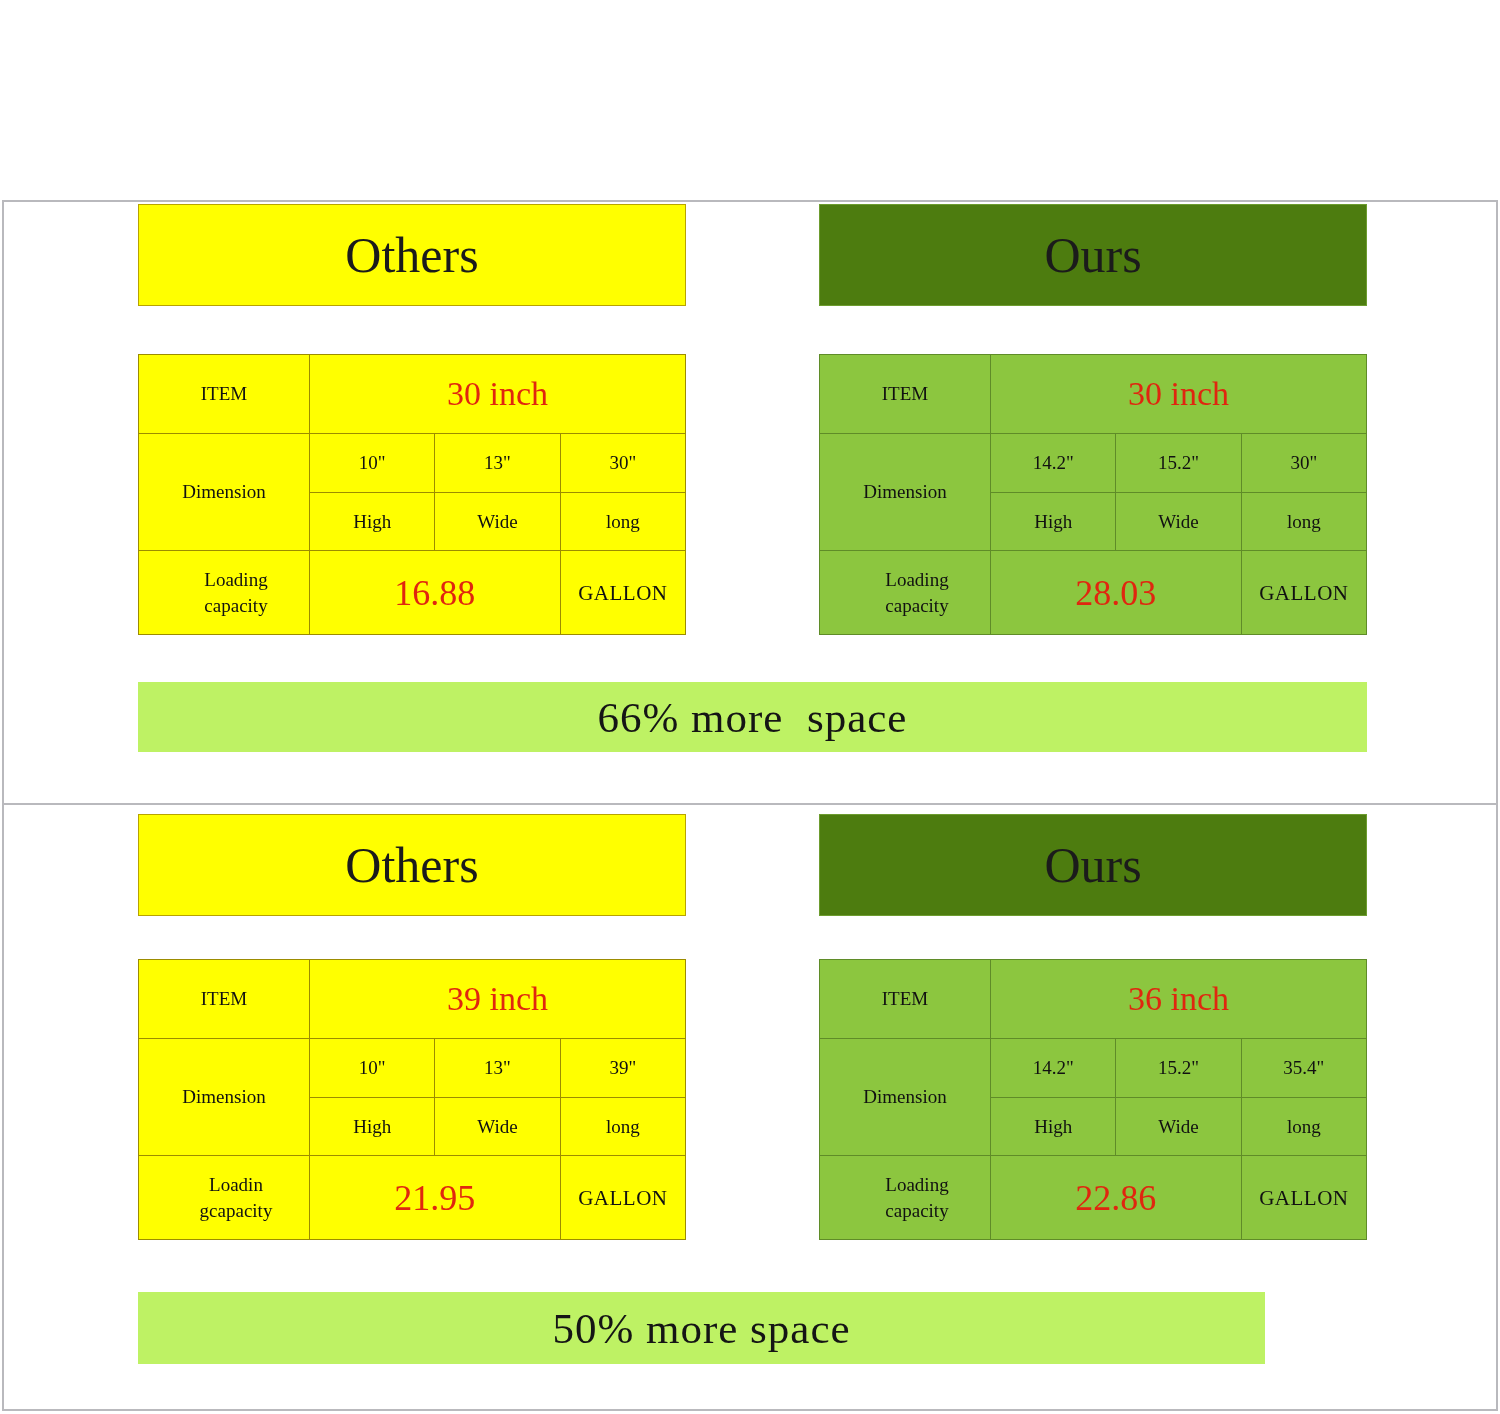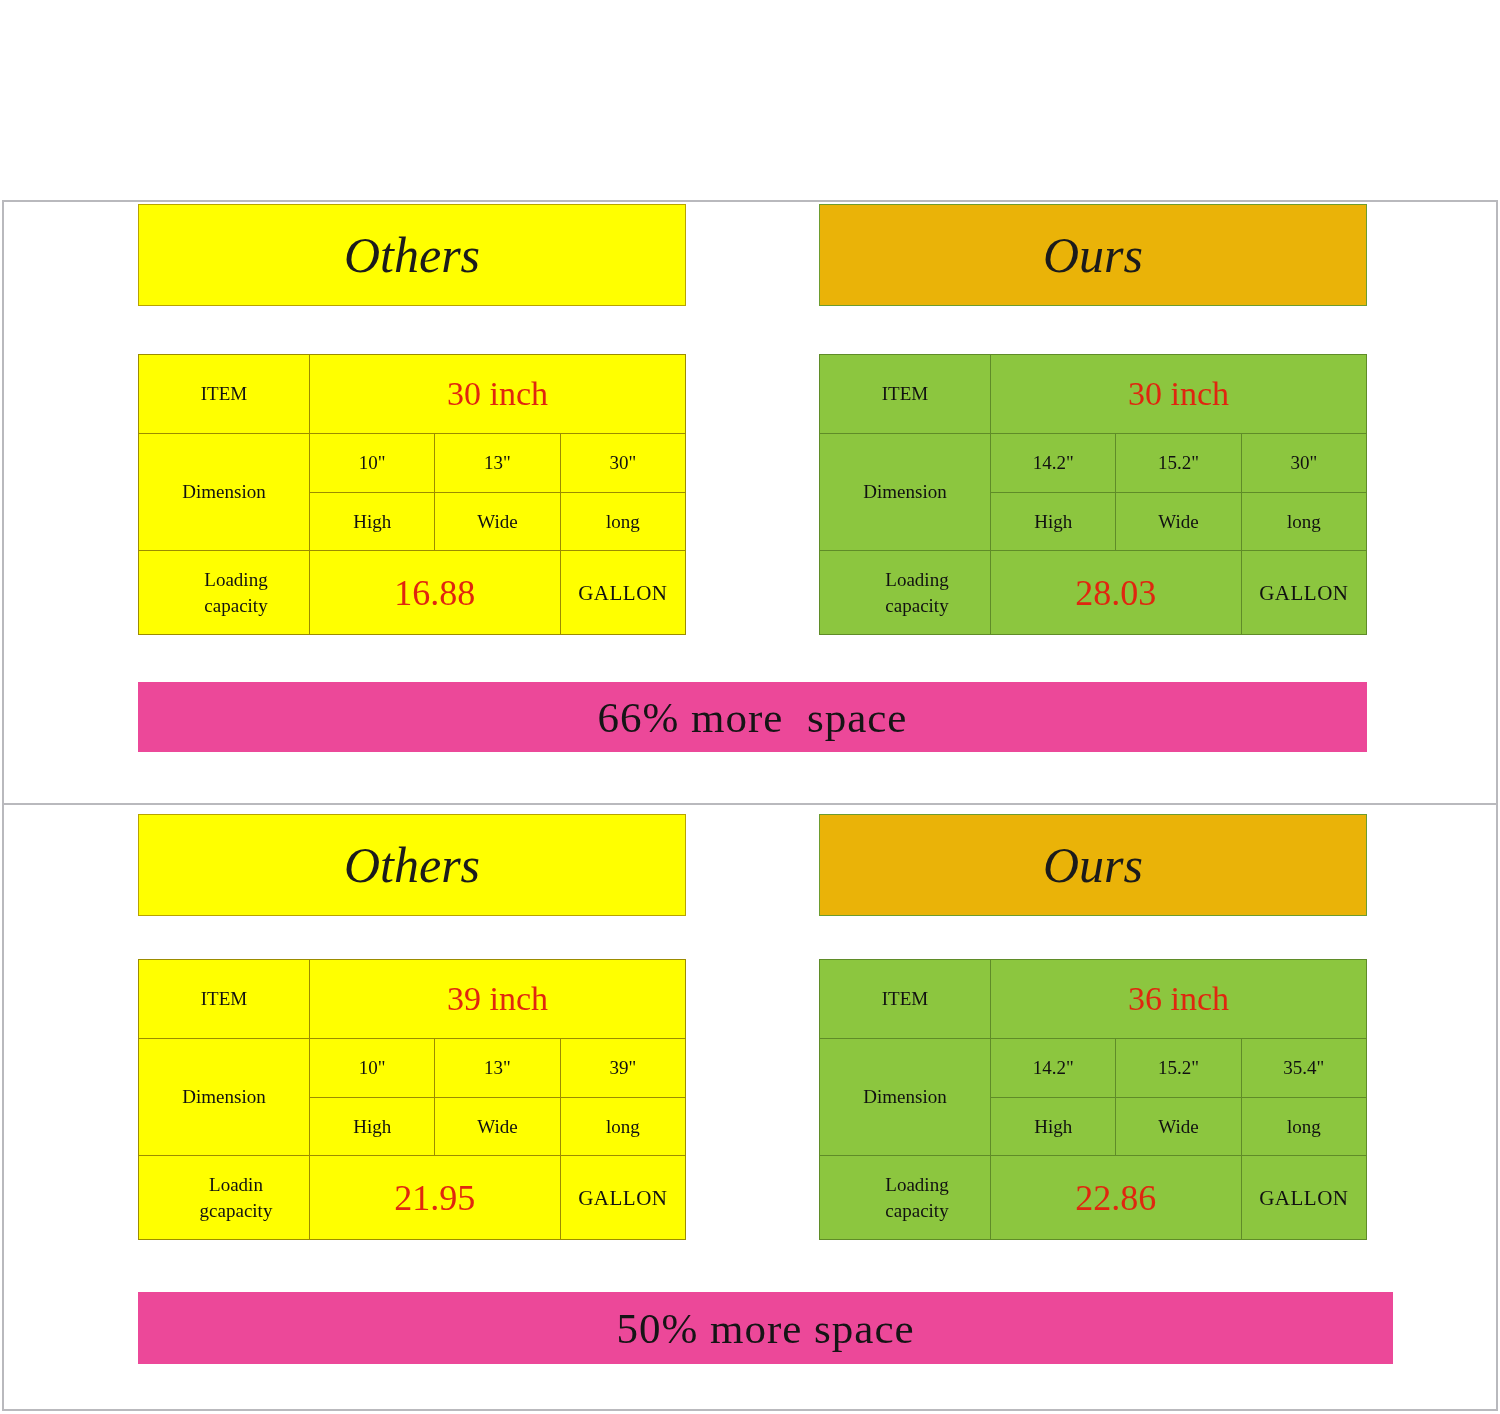--- a/index.html
+++ b/index.html
@@ -33,24 +33,23 @@
   }
 
   
   .blk{position:absolute;box-sizing:border-box;}
 
   
   .brand-bar{
     display:flex;align-items:center;justify-content:center;
     font-size:50px;color:#1b1b1b;
     box-sizing:border-box;
-    font-style:italic;
   }
   .brand-bar.others{background:#ffff00;border:1px solid #b8a300;}
-  .brand-bar.ours{background:#eab308;border:1px solid #6d9c2f;}
+  .brand-bar.ours{background:#4d7c0f;border:1px solid #6d9c2f;}
 
   
   table.spec{
     border-collapse:collapse;
     table-layout:fixed;
     width:100%;height:100%;
     font-size:19px;
   }
   table.spec td{
     text-align:center;vertical-align:middle;
@@ -65,21 +64,21 @@
 
   .cell-size{font-size:34px;color:#e0260f;}
   .cell-cap {font-size:36px;color:#e0260f;margin-top:14px;}
   .cell-label{font-size:19px;}
   .cell-small{font-size:19px;}
   .cell-unit{font-size:21px;letter-spacing:.5px;}
   .stack span{display:block;margin-left:24px;}
 
   
   .banner{
-    background:#ec4899;
+    background:#bef264;
     display:flex;align-items:center;justify-content:center;
     font-size:43px;color:#151515;
     white-space:pre;
     letter-spacing:1px;
   }
 </style>
 </head>
 <body>
 
 <div class="page">
@@ -222,18 +221,18 @@
             <span>Loading</span>
             <span>capacity</span>
           </td>
           <td colspan="2" class="cell-cap">22.86</td>
           <td class="cell-unit">GALLON</td>
         </tr>
       </tbody>
         </table>
     </div>
 
-    <div class="blk banner" style="left:134px;top:1090px;width:1255px;height:72px;">
+    <div class="blk banner" style="left:134px;top:1090px;width:1127px;height:72px;">
       <span>50% more space</span>
     </div>
 
   </div>
 </div>
 
 </body></html>

